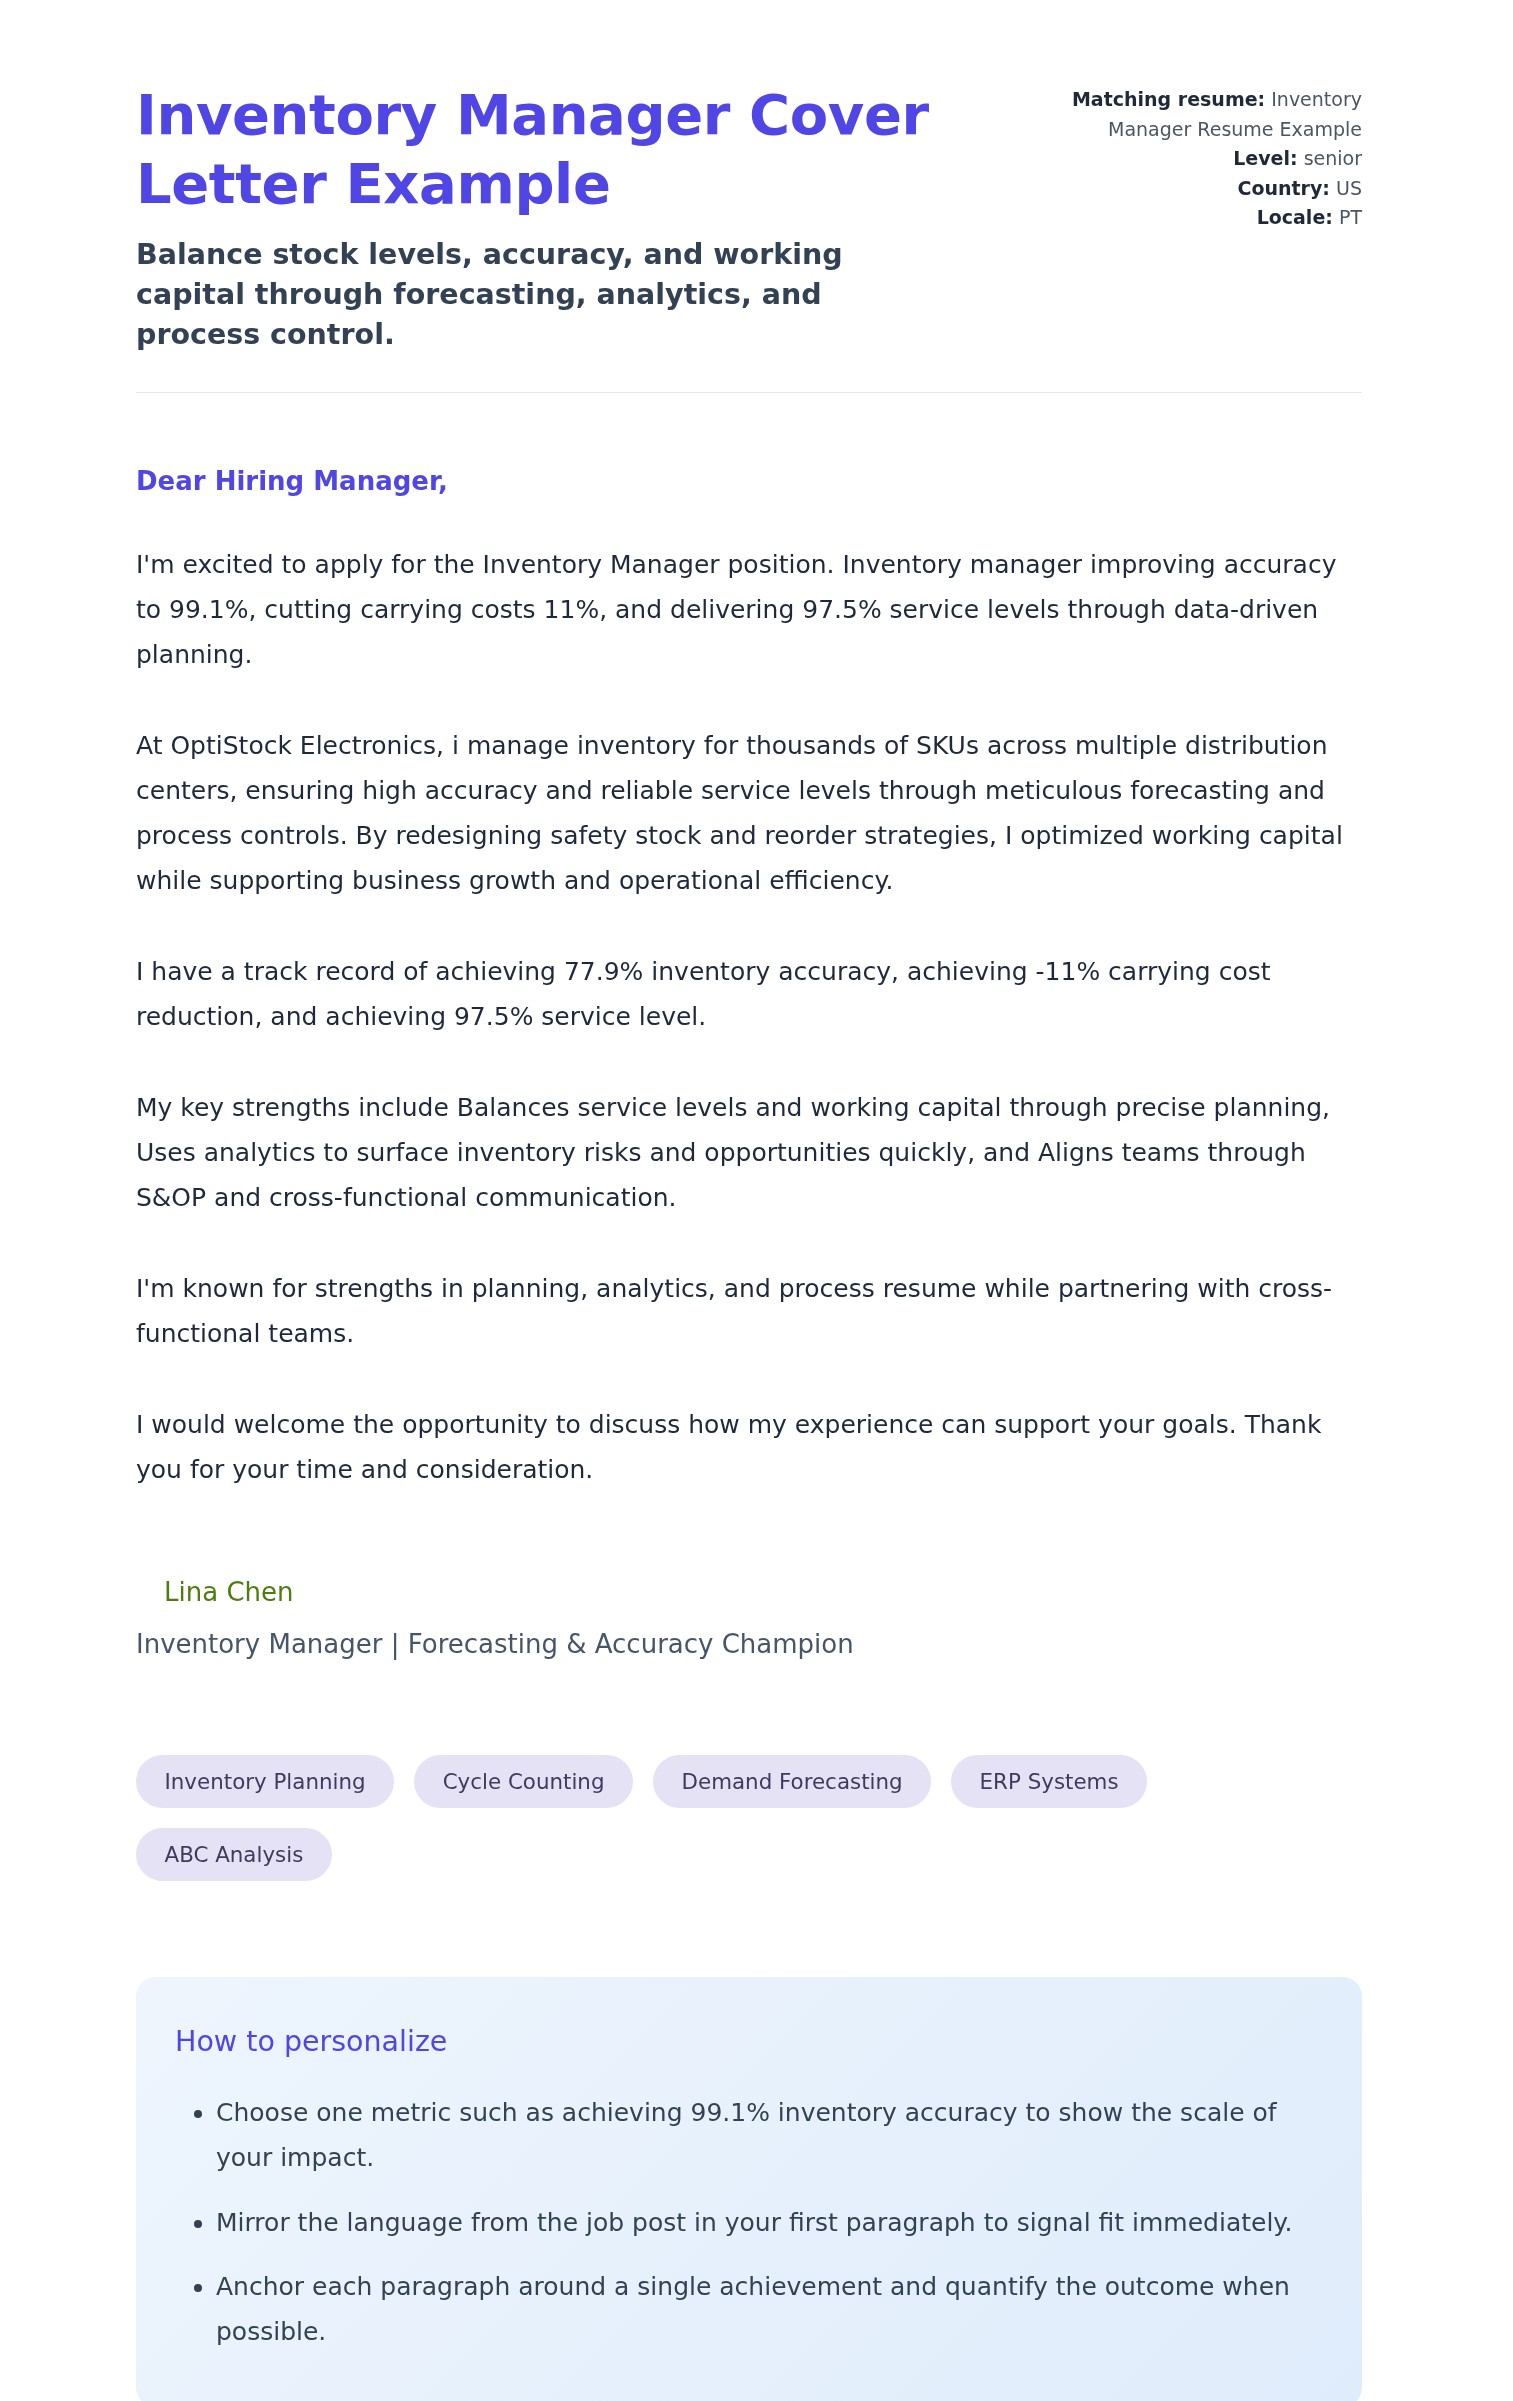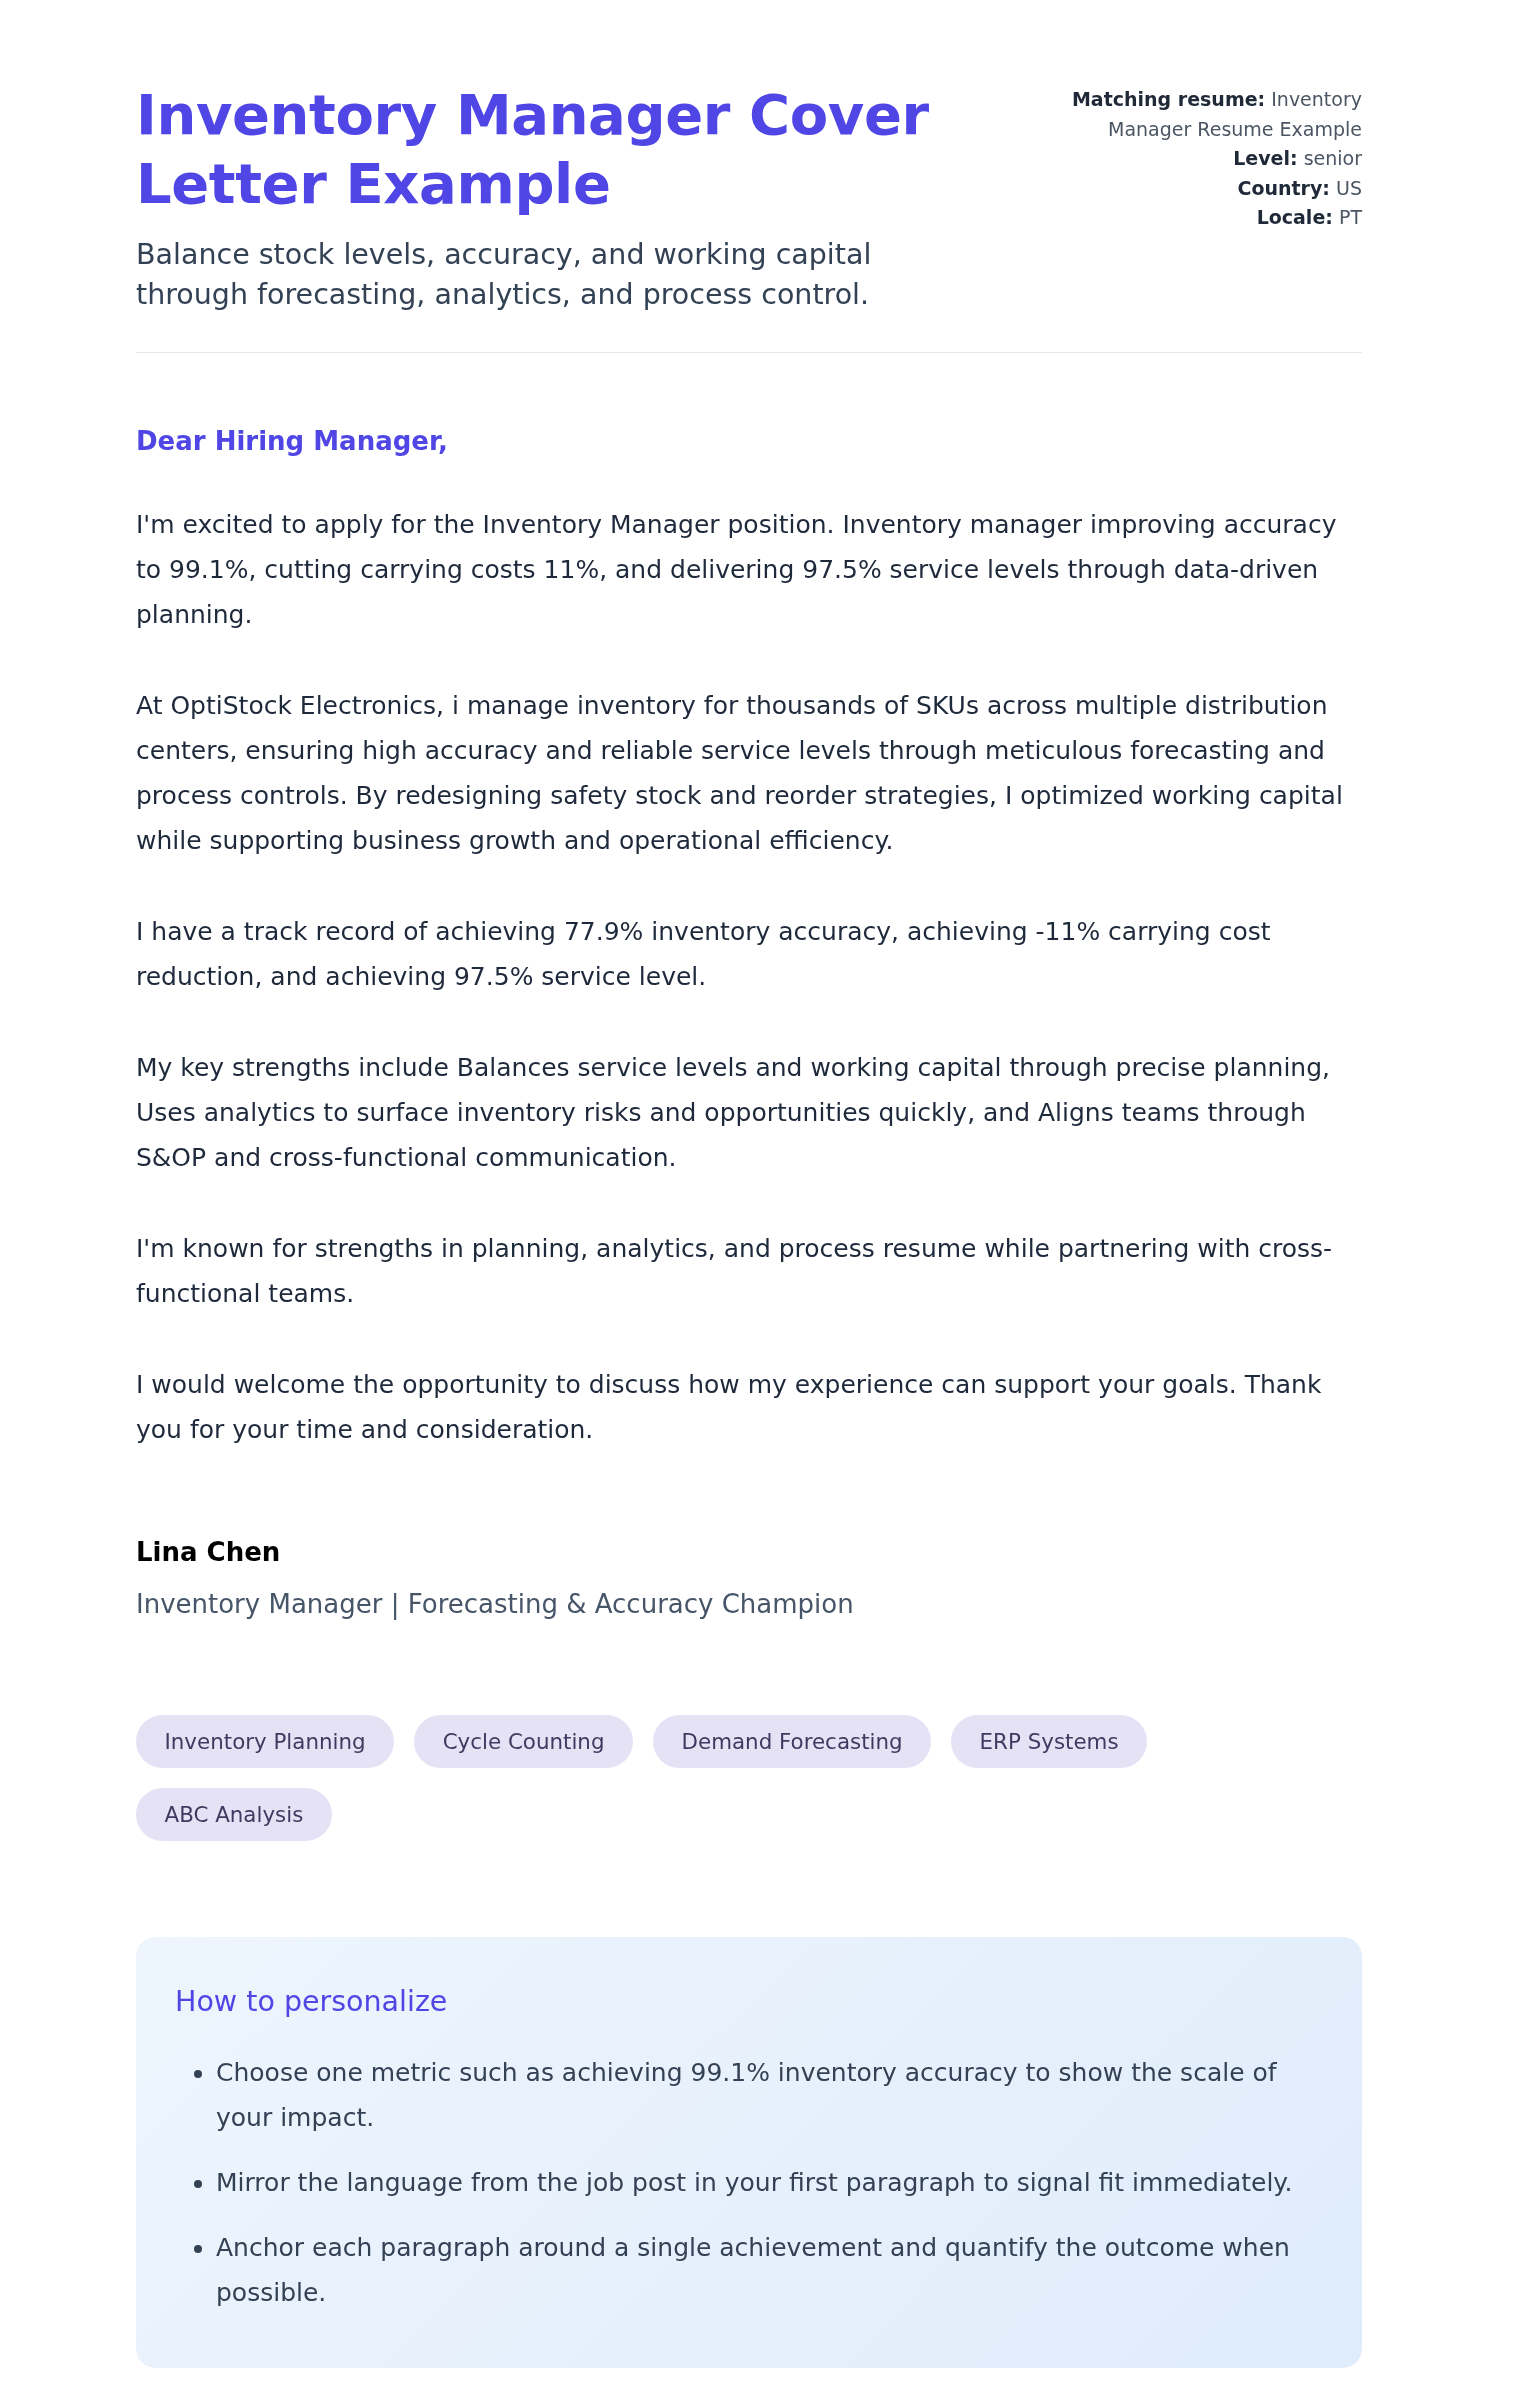--- a/index.html
+++ b/index.html
@@ -18,21 +18,21 @@
   .title {
     font-size: 56px;
     line-height: 1.24;
     font-weight: 700;
     color: #4f46e5;
     letter-spacing: -0.4px;
   }
   .subtitle {
     margin-top: 16px;
     font-size: 28.5px;
-    font-weight: 400;
+    font-weight: 700;
     color: #334155;
     line-height: 1.4;
   }
   .meta {
     width: 312px;
     text-align: right;
     font-size: 19px;
     line-height: 1.55;
     color: #4b5563;
     padding-top: 5.3px;
@@ -55,22 +55,23 @@
   .para {
     margin-top: 46px;
     font-size: 25px;
     line-height: 45px;
     color: #1e293b;
     max-width: 1226px;
   }
   .sig-name {
     margin-top: 85px;
     font-size: 26px;
-    font-weight: 700;
-    color: #000000;
+    font-weight: 400;
+    color: #4d7c0f;
+    margin-left: 28px;
   }
   .sig-title {
     margin-top: 22px;
     font-size: 26px;
     color: #475569;
   }
 
   
   .tags { margin-top: 96px; display: flex; flex-wrap: wrap; gap: 20px; }
   .tag {

